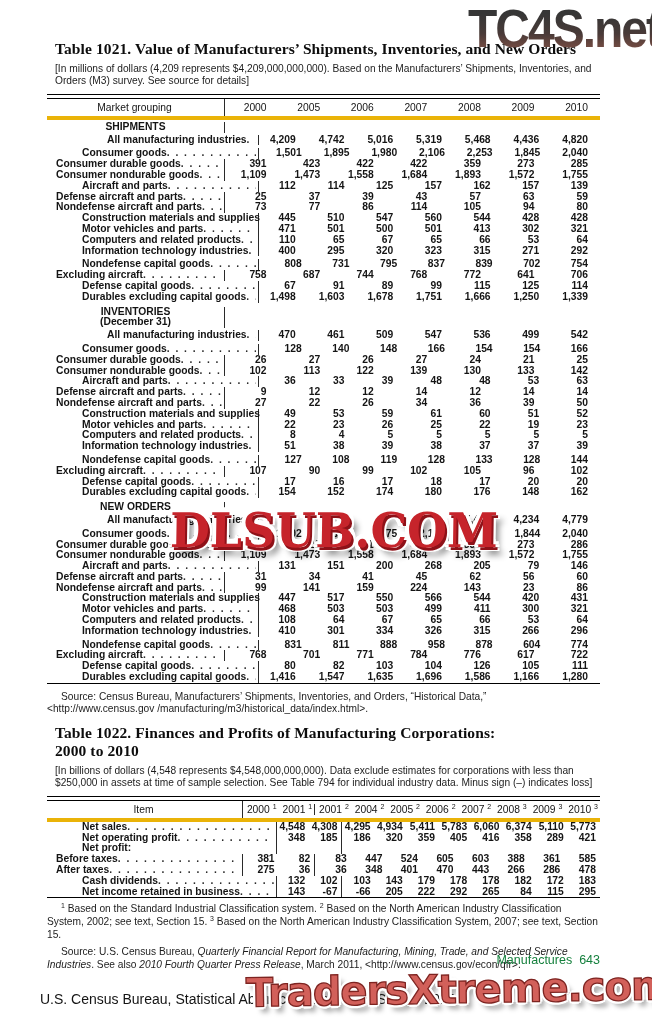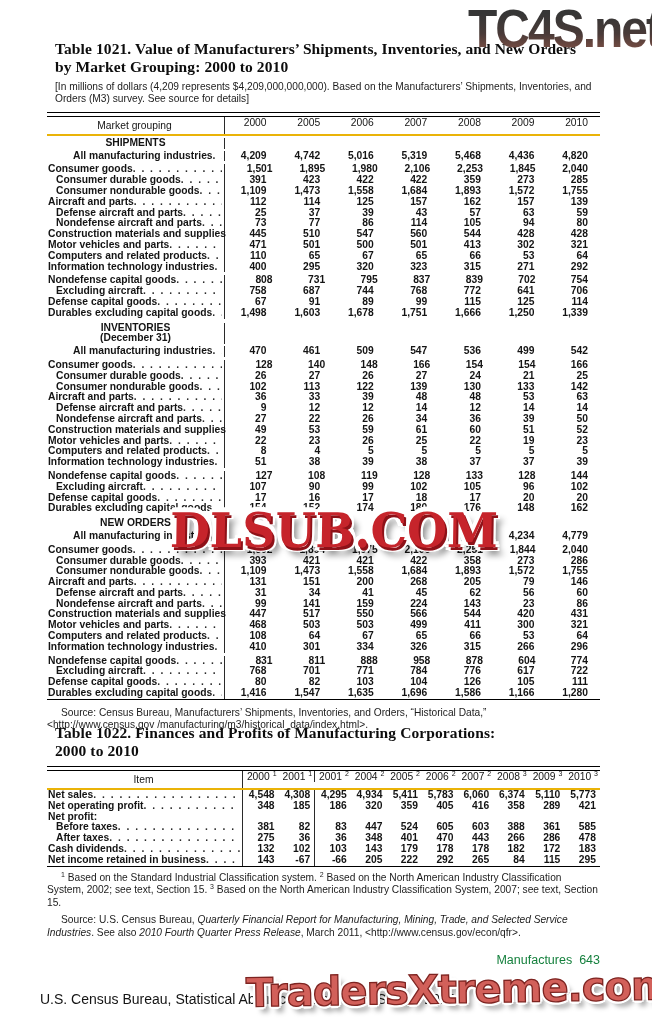--- a/index.html
+++ b/index.html
@@ -11,30 +11,30 @@
              line-height:18px;margin:0;padding-left:8px;letter-spacing:.1px;color:#0d0d0d;}
   .headnote{font-size:10.2px;line-height:12.4px;margin:5px 0 0 0;padding-left:8px;color:#1c1c1c;}
   .source{font-size:10.2px;line-height:12.6px;margin:7px 12px 0 0;text-indent:14px;color:#1c1c1c;}
   .footnote{font-size:10.2px;line-height:12.6px;margin:5px 0 0 0;text-indent:14px;color:#1c1c1c;}
   .it{font-style:italic;}
 
   
   .tbl{margin-top:6px;font-size:10.3px;width:553px;}
   .dblrule{height:3px;border-top:1px solid #000;border-bottom:1px solid #000;}
   .botrule{height:0;border-top:1.5px solid #000;}
-  .hdr-row{display:flex;align-items:flex-start;height:17px;border-bottom:2px solid #eab308;}
+  .hdr-row{display:flex;align-items:center;height:17px;border-bottom:4px solid #eab308;}
   .stub{width:178px;box-sizing:border-box;border-right:1px solid #2a2a2a;display:flex;align-items:baseline;padding-right:2px;}
   .hdr-stub{display:block;text-align:center;align-self:stretch;line-height:17px;}
   .cells{flex:1;display:flex;}
   .cell{flex:1;text-align:right;padding-right:12px;box-sizing:border-box;white-space:nowrap;}
   .trow{display:flex;height:10.8px;line-height:10.8px;font-weight:bold;}
   .trow.gap{margin-top:3px;gap:7px;}
   .trow.bold{font-weight:bold;margin-top:2px;}
   .trow.bold .stub{padding-left:26px;}
-  .ind0{padding-left:1px;}
+  .ind0{padding-left:1px;margin-left:34px;}
   .ind1{padding-left:9px;}
   .txt{white-space:nowrap;}
   .dots{flex:1;overflow:hidden;white-space:nowrap;letter-spacing:1.5px;color:#2a2a2a;}
   .dots::after{content:" . . . . . . . . . . . . . . . . . . . . . . . . . . . . . . . . . . . . . . . .";}
   .nodots .dots::after{content:"";}
   .section .stub{display:block;text-align:center;padding:0;}
   .section{margin-top:2px;margin-bottom:1px;height:auto;}
   .section.gap{margin-top:4px;}
   .secline{height:10.8px;line-height:10.8px;}
   sup{font-size:7px;line-height:0;vertical-align:super;}
@@ -70,21 +70,21 @@
                       5px 6px 5px rgba(0,0,0,.35);}
 </style>
 </head>
 <body>
 
 <div class="page">
 
   <div class="wm wm-top">TC4S.net</div>
 
   <section class="t1021">
-    <h1 class="tbl-title"><span>Table 1021. Value of Manufacturers’ Shipments, Inventories, and New Orders</span><br><span>by Market Grouping: 2000 to 2010</span></h1>
+    <h1 class="tbl-title"><span>Table 1021. Value of Manufacturers’ Shipments, Inventories, and New Orders</span><br></h1>
     <p class="headnote">[In millions of dollars (4,209 represents $4,209,000,000,000). Based on the Manufacturers’ Shipments, Inventories, and Orders (M3) survey. See source for details]</p>
     <div class="tbl">
       <div class="dblrule"></div>
       <div class="hdr-row">
         <div class="stub hdr-stub">Market grouping</div>
         <div class="cells" id="t1021-years">
             <div class="cell hdr-cell">2000</div>
             <div class="cell hdr-cell">2005</div>
             <div class="cell hdr-cell">2006</div>
             <div class="cell hdr-cell">2007</div>
@@ -791,20 +791,21 @@
         </div>
       <div class="botrule"></div>
     </div>
     <p class="source">Source: Census Bureau, Manufacturers’ Shipments, Inventories, and Orders, “Historical Data,” &lt;http://www.census.gov /manufacturing/m3/historical_data/index.html&gt;.</p>
   </section>
 
   <div class="wm wm-mid">DLSUB.COM</div>
 
   <section class="t1022">
     <h1 class="tbl-title"><span>Table 1022. Finances and Profits of Manufacturing Corporations:</span><br><span>2000 to 2010</span></h1>
+    <p class="headnote">[In billions of dollars (4,548 represents $4,548,000,000,000). Data exclude estimates for corporations with less than $250,000 in assets at time of sample selection. See Table 794 for individual industry data. Minus sign (–) indicates loss]</p>
     <div class="tbl">
       <div class="dblrule"></div>
       <div class="hdr-row">
         <div class="stub hdr-stub">Item</div>
         <div class="cells" id="t1022-years">
             <div class="cell hdr-cell"><span>2000</span> <sup>1</sup></div>
             <div class="cell hdr-cell divR"><span>2001</span> <sup>1</sup></div>
             <div class="cell hdr-cell"><span>2001</span> <sup>2</sup></div>
             <div class="cell hdr-cell"><span>2004</span> <sup>2</sup></div>
             <div class="cell hdr-cell"><span>2005</span> <sup>2</sup></div>

